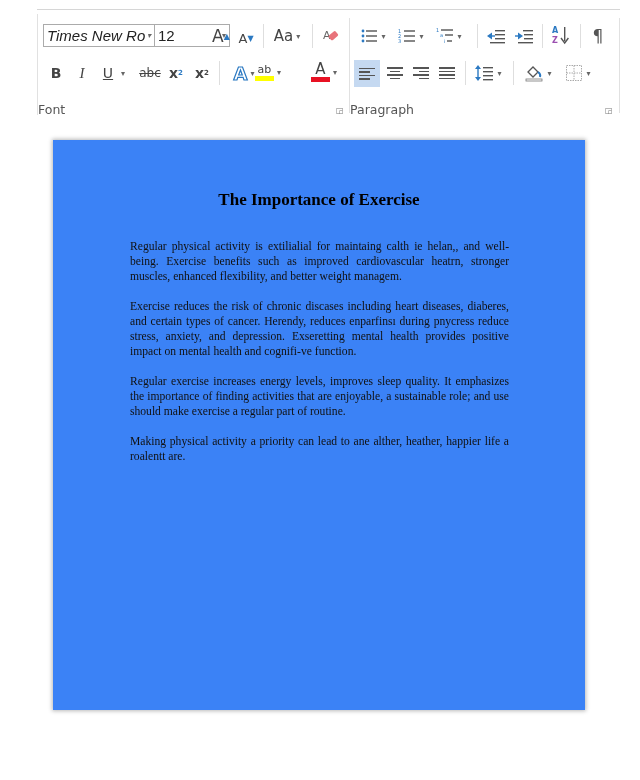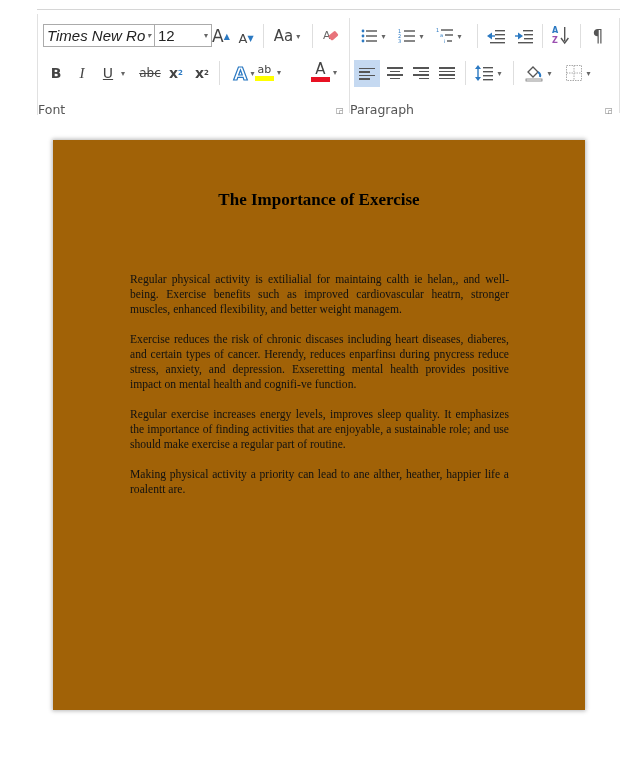--- a/index.html
+++ b/index.html
@@ -11,41 +11,41 @@
   .group-font{left:1px;width:311px;}
   .group-para{left:313px;width:270px;}
   .group-sep{position:absolute;top:4px;width:1px;height:95px;background:#e1e1e1;}
   .group-label{position:absolute;top:88px;left:0;right:0;text-align:left;font-size:12.5px;color:#555;}
   .launcher{position:absolute;top:92px;width:9px;height:9px;color:#777;font-size:8px;line-height:9px;}
   .combo{position:absolute;top:10px;height:23px;border:1px solid #ababab;background:#fff;box-sizing:border-box;font-family:"Liberation Sans",sans-serif;font-size:15px;color:#222;line-height:21px;padding-left:3px;}
   .combo .arrow{position:absolute;right:3px;top:0;font-size:8px;color:#666;}
   .btn{position:absolute;display:flex;align-items:center;justify-content:center;color:#444;font-size:15px;height:24px;}
   .dd{font-size:8px;color:#666;margin-left:3px;}
   .vsep{position:absolute;width:1px;height:24px;background:#dedede;}
-  .page{position:absolute;left:53px;top:140px;width:532px;height:570px;background:#a16207;box-shadow:0 0 4px 1px rgba(0,0,0,0.28);}
+  .page{position:absolute;left:53px;top:140px;width:532px;height:570px;background:#3b82f6;box-shadow:0 0 4px 1px rgba(0,0,0,0.28);}
   .doc-title{position:absolute;top:50px;left:0;right:0;text-align:center;font-family:"Liberation Serif",serif;font-weight:bold;font-size:17px;color:#000;}
-  .para{position:absolute;left:77px;width:379px;font-family:"Liberation Serif",serif;font-size:11.6px;line-height:15px;color:#111;text-align:justify;margin-top:33px;}
+  .para{position:absolute;left:77px;width:379px;font-family:"Liberation Serif",serif;font-size:11.6px;line-height:15px;color:#111;text-align:justify;}
   .align-active{background:#c5d9f1;}
   .lines{display:flex;flex-direction:column;gap:2px;}
   .lines span{display:block;height:1.5px;background:#555;}
 </style>
 </head>
 <body>
 
 <div class="ribbon-topline"></div>
 <div class="ribbon-leftedge"></div>
 
 <div class="ribbon">
 
   <div class="group group-font">
     <div class="combo" style="left:5px;width:112px;font-style:italic;">
       <span>Times New Ro</span>
       <span class="arrow">▾</span>
     </div>
-    <div class="combo" style="left:116px;width:58px;">
+    <div class="combo" style="left:116px;width:76px;">
       <span>12</span>
       <span class="arrow">▾</span>
     </div>
 
     <div class="btn" style="left:172px;top:10px;width:22px;font-size:17px;">
       <span>A</span>
         <sup style="color:#2b79c2;font-size:8px;">▲</sup>
     </div>
     <div class="btn" style="left:198px;top:12px;width:20px;font-size:13px;">
       <span>A</span>

